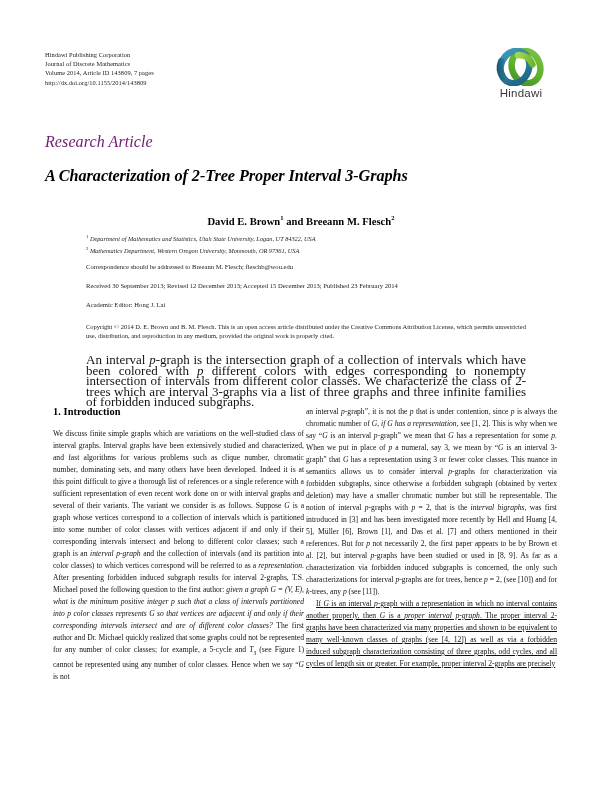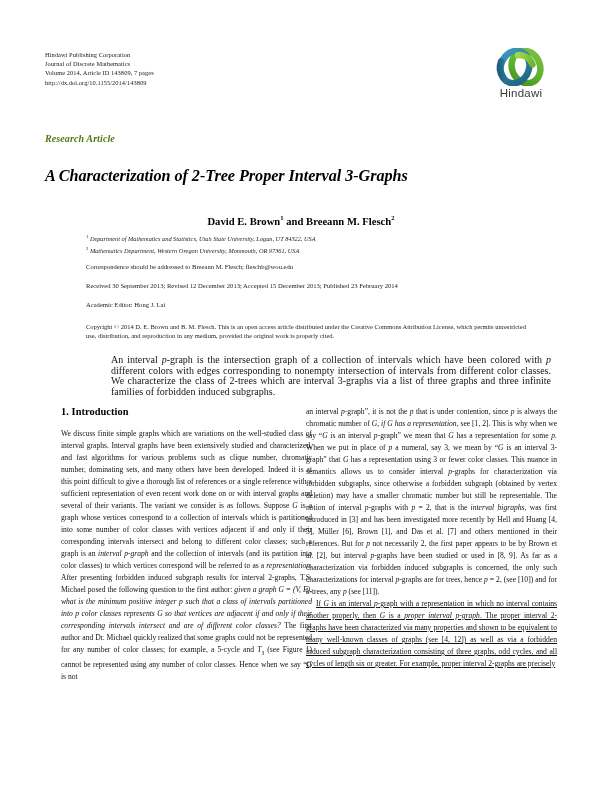--- a/index.html
+++ b/index.html
@@ -57,24 +57,23 @@
     color: #3a3a3a;
     margin-top: 1px;
   }
 
   
   .article-type {
     position: absolute;
     left: 45px;
     top: 133px;
     font-style: italic;
-    font-size: 10px;
+    font-size: 16px;
     letter-spacing: 0.1px;
-    color: #4d7c0f;
-    font-weight: bold;
+    color: #701a75;
   }
   .article-title {
     position: absolute;
     left: 45px;
     top: 155px;
     width: 515px;
     font-weight: bold;
     font-size: 16.2px;
     letter-spacing: -0.05px;
     color: #000;
@@ -140,43 +139,42 @@
     line-height: 9.4px;
     text-align: justify;
     color: #1c1c1c;
   }
 
   .abstract {
     position: absolute;
     left: 86px;
     top: 355px;
     width: 440px;
-    font-size: 10px;
+    font-size: 13px;
     line-height: 10.5px;
     text-align: justify;
     color: #141414;
-    margin-left: 25px;
   }
 
   
   .columns {
     position: absolute;
     left: 45px;
     top: 406px;
     width: 512px;
     height: 390px;
   }
   .col {
     position: absolute;
     top: 0;
     width: 251px;
     height: 390px;
     overflow: hidden;
   }
-  .col-left  { left: 16px; }
+  .col-left  { left: 8px; }
   .col-right { left: 261px; }
 
   .section-heading {
     font-weight: bold;
     font-size: 10.4px;
     color: #000;
     margin: 0 0 11px 0;
     letter-spacing: 0.05px;
   }
   .body-par {

